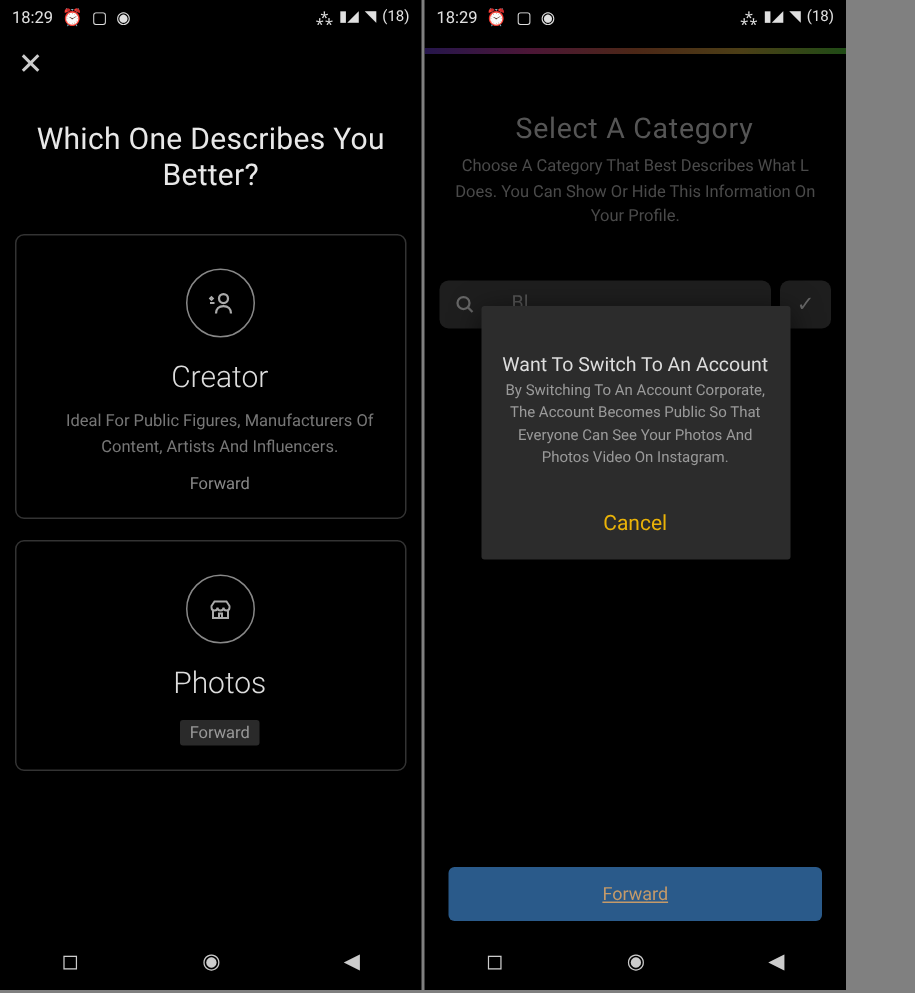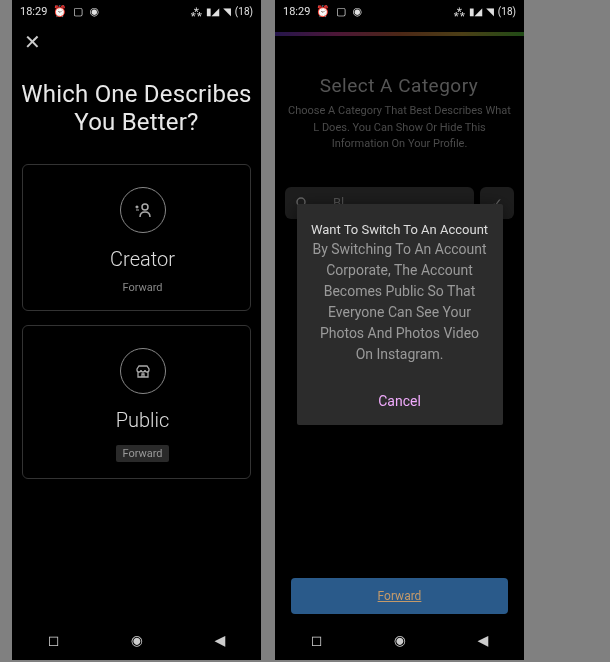--- a/index.html
+++ b/index.html
@@ -5,45 +5,44 @@
   * { margin: 0; padding: 0; box-sizing: border-box; }
   body {
     width: 610px;
     height: 662px;
     background: #808080;
     font-family: -apple-system, BlinkMacSystemFont, "Segoe UI", Roboto, sans-serif;
     display: flex;
     gap: 2px;
   }
   .screen {
-    width: 249px;
+    width: 281px;
     height: 660px;
     background: #000;
     position: relative;
     color: #fff;
     overflow: hidden;
-    margin-left: 12px;
   }
   .status-bar {
     height: 22px;
     display: flex;
     justify-content: space-between;
     align-items: center;
     padding: 0 8px;
     font-size: 11px;
     color: #e0e0e0;
   }
   .status-left { display: flex; align-items: center; gap: 6px; }
   .status-right { display: flex; align-items: center; gap: 4px; font-size: 10px; }
   .close-row { padding: 8px 12px; }
   .close-icon { font-size: 20px; color: #ccc; }
 
   .page-title {
     text-align: center;
-    font-size: 24px;
+    font-size: 20px;
     font-weight: 400;
     color: #e8e8e8;
     padding: 18px 0 28px 0;
     letter-spacing: 0.2px;
   }
   .card {
     margin: 0 10px 14px 10px;
     border: 1px solid #333;
     border-radius: 6px;
     text-align: center;
@@ -138,49 +137,49 @@
     font-size: 14px;
   }
   .dialog {
     position: absolute;
     left: 50%;
     top: 204px;
     transform: translateX(-50%);
     width: 206px;
     background: #2c2c2c;
     border-radius: 2px;
-    padding: 18px 10px 12px 10px;
+    padding: 32px 10px 12px 10px;
     text-align: center;
     box-shadow: 0 4px 20px rgba(0,0,0,0.6);
   }
   .dialog-title {
     font-size: 13px;
     color: #ddd;
     margin-bottom: 2px;
   }
   .dialog-sub {
     font-size: 12px;
     color: #ccc;
     margin-bottom: 12px;
   }
   .dialog-body {
-    font-size: 14px;
+    font-size: 10px;
     color: #9a9a9a;
     line-height: 1.5;
     margin-bottom: 18px;
     padding: 0 4px;
   }
   .dialog-ok {
     color: #4a90d9;
     font-size: 13px;
     font-weight: 500;
     padding: 10px 0;
   }
   .dialog-cancel {
-    color: #f0abfc;
+    color: #eab308;
     font-size: 14px;
     padding: 10px 0 4px 0;
   }
   .bottom-btn {
     position: absolute;
     bottom: 46px;
     left: 16px;
     right: 16px;
     height: 36px;
     background: #2a5a8a;
@@ -235,30 +234,31 @@
 
   <div class="card">
     <div class="icon-circle">
       <svg width="20" height="20" viewBox="0 0 20 20">
           <circle cx="12" cy="7" r="3" fill="none" stroke="#aaa" stroke-width="1.5"></circle>
           <path d="M7 17c0-3 2-5 5-5s5 2 5 5" fill="none" stroke="#aaa" stroke-width="1.5"></path>
           <path d="M3 7l1-1 1 1-1 1z M3 10h3" stroke="#aaa" stroke-width="1.2" fill="none"></path>
         </svg>
     </div>
     <div class="card-title">Creator</div>
+    <div class="card-desc">Ideal For Public Figures, Manufacturers Of Content, Artists And Influencers.</div>
     <div class="card-forward">Forward</div>
   </div>
 
   <div class="card">
     <div class="icon-circle">
       <svg width="20" height="20" viewBox="0 0 20 20">
           <path d="M4 8l2-3h8l2 3v1a2 2 0 01-4 0 2 2 0 01-4 0 2 2 0 01-4 0V8z M5 11v5h10v-5 M9 16v-3h2v3" fill="none" stroke="#aaa" stroke-width="1.3"></path>
         </svg>
     </div>
-    <div class="card-title">Public</div>
+    <div class="card-title">Photos</div>
     <div class="card-forward hl">Forward</div>
   </div>
 
   <div class="nav-bar">
     <span class="nav-item">◻</span>
     <span class="nav-item">◉</span>
     <span class="nav-item">◀</span>
   </div>
 </div>
 

